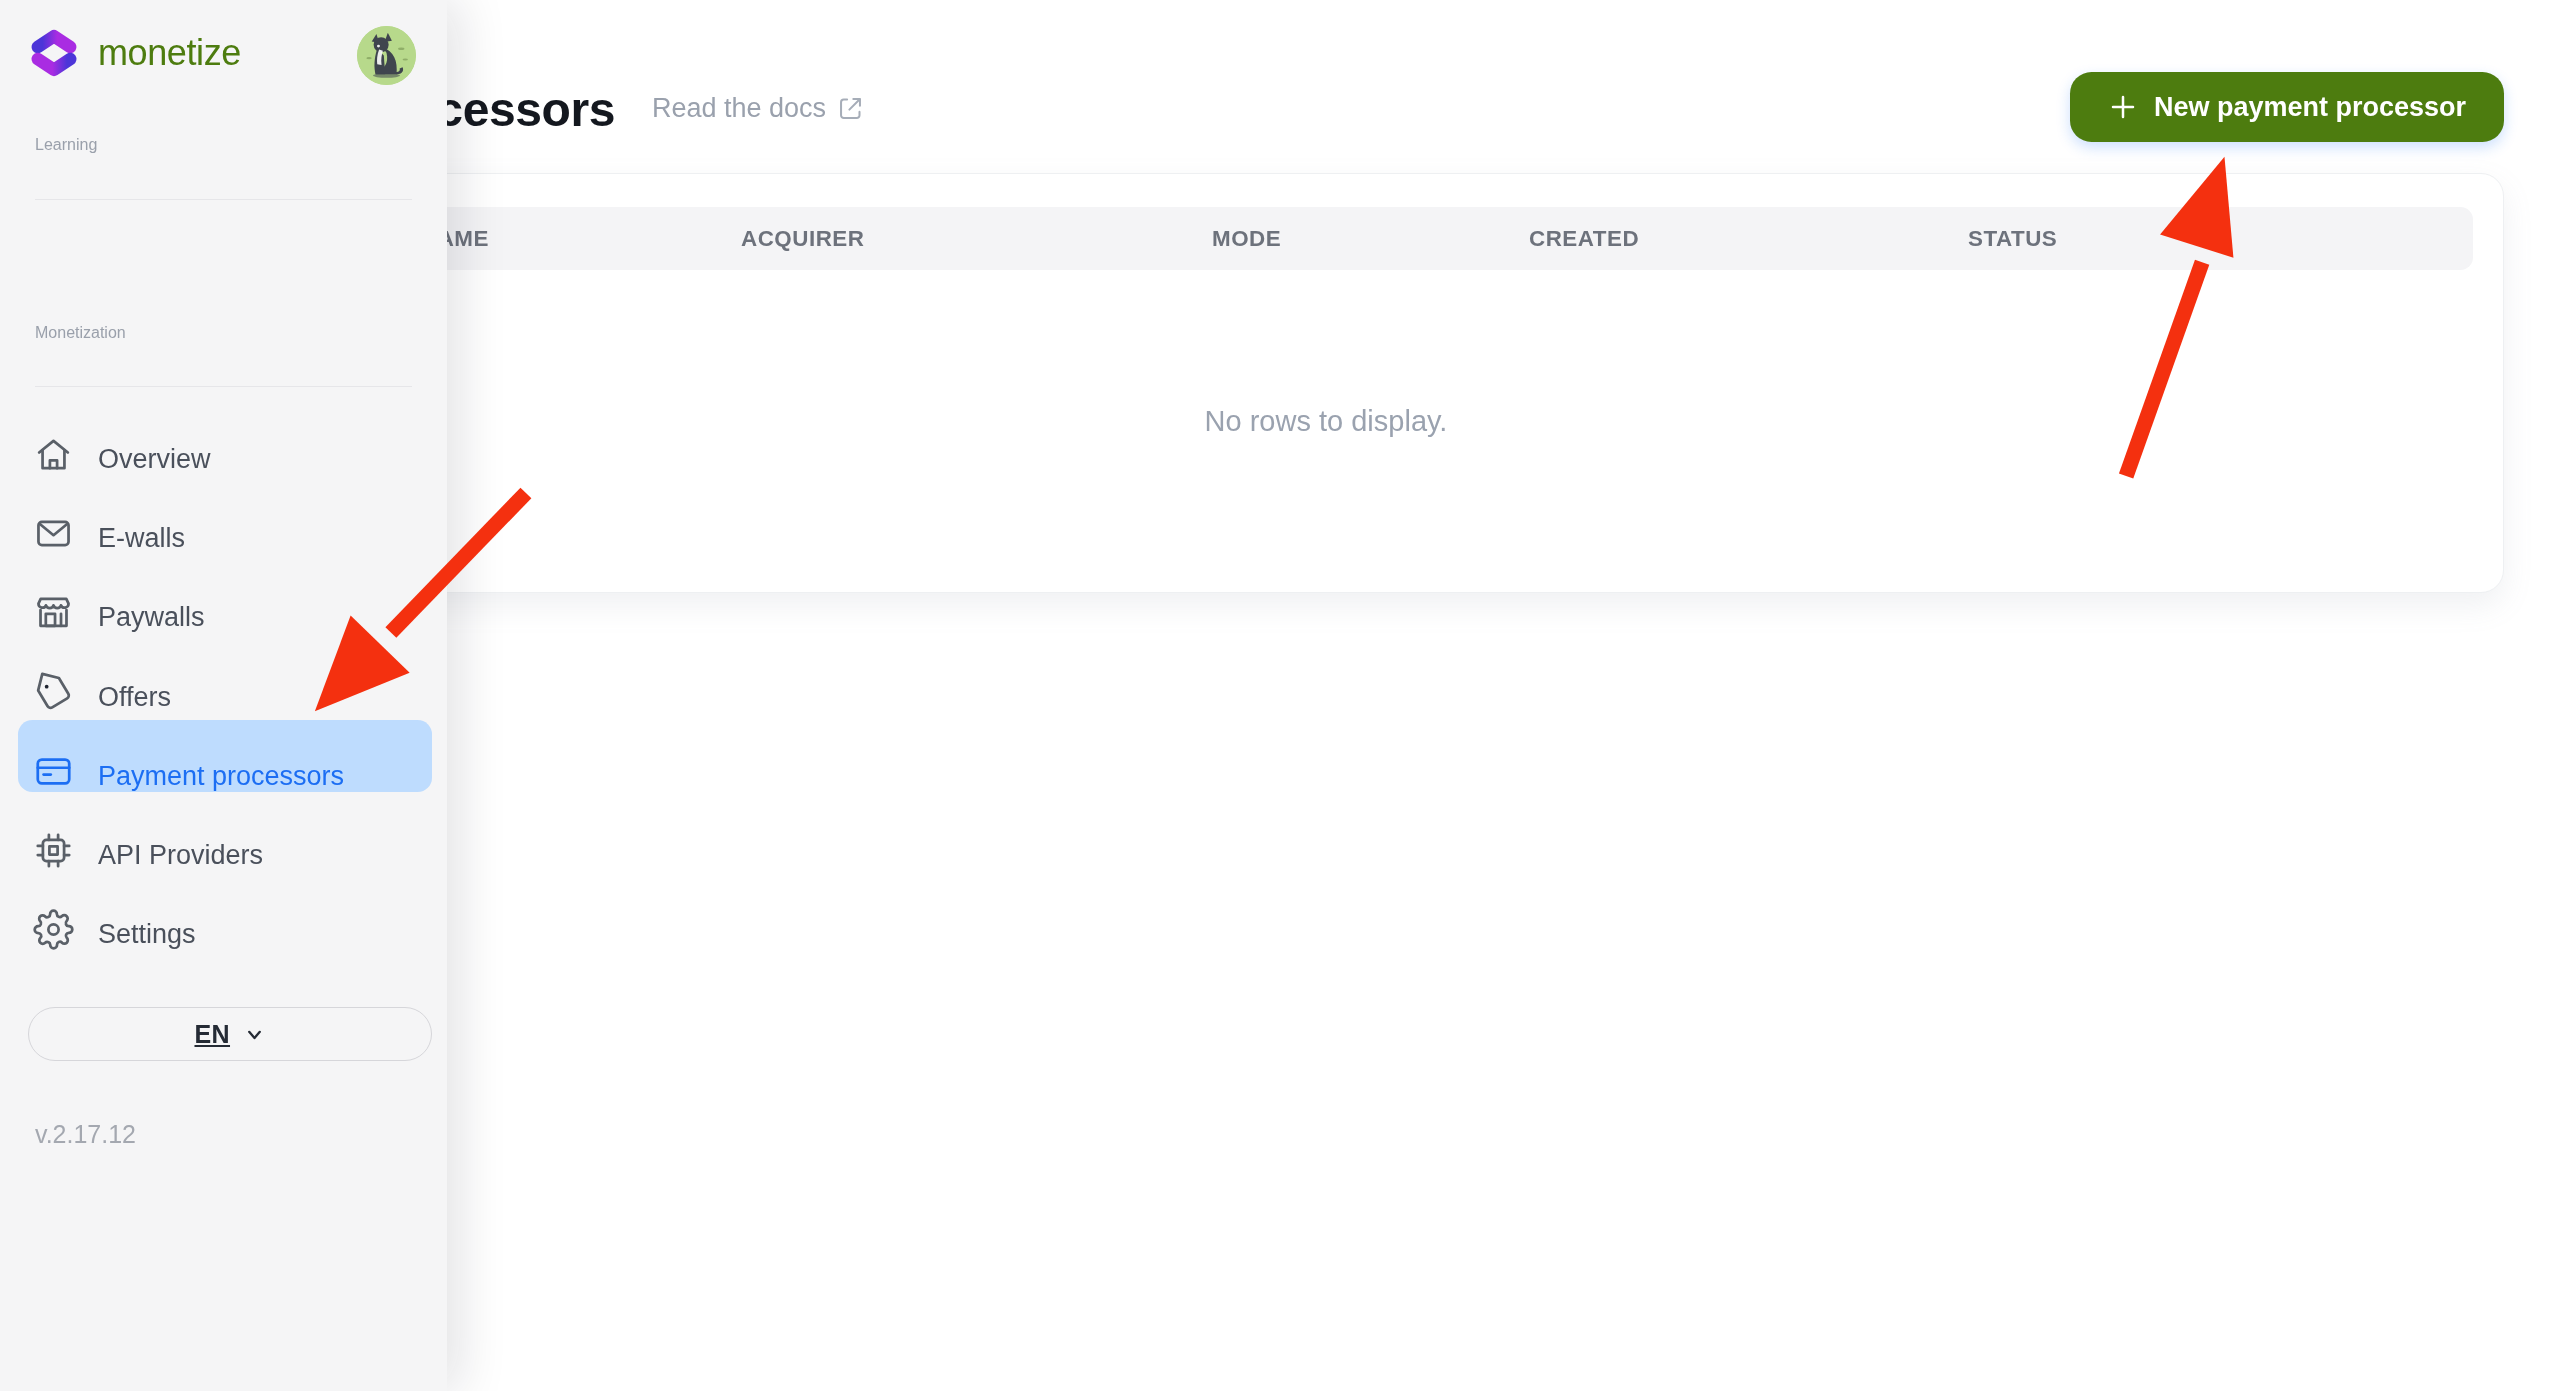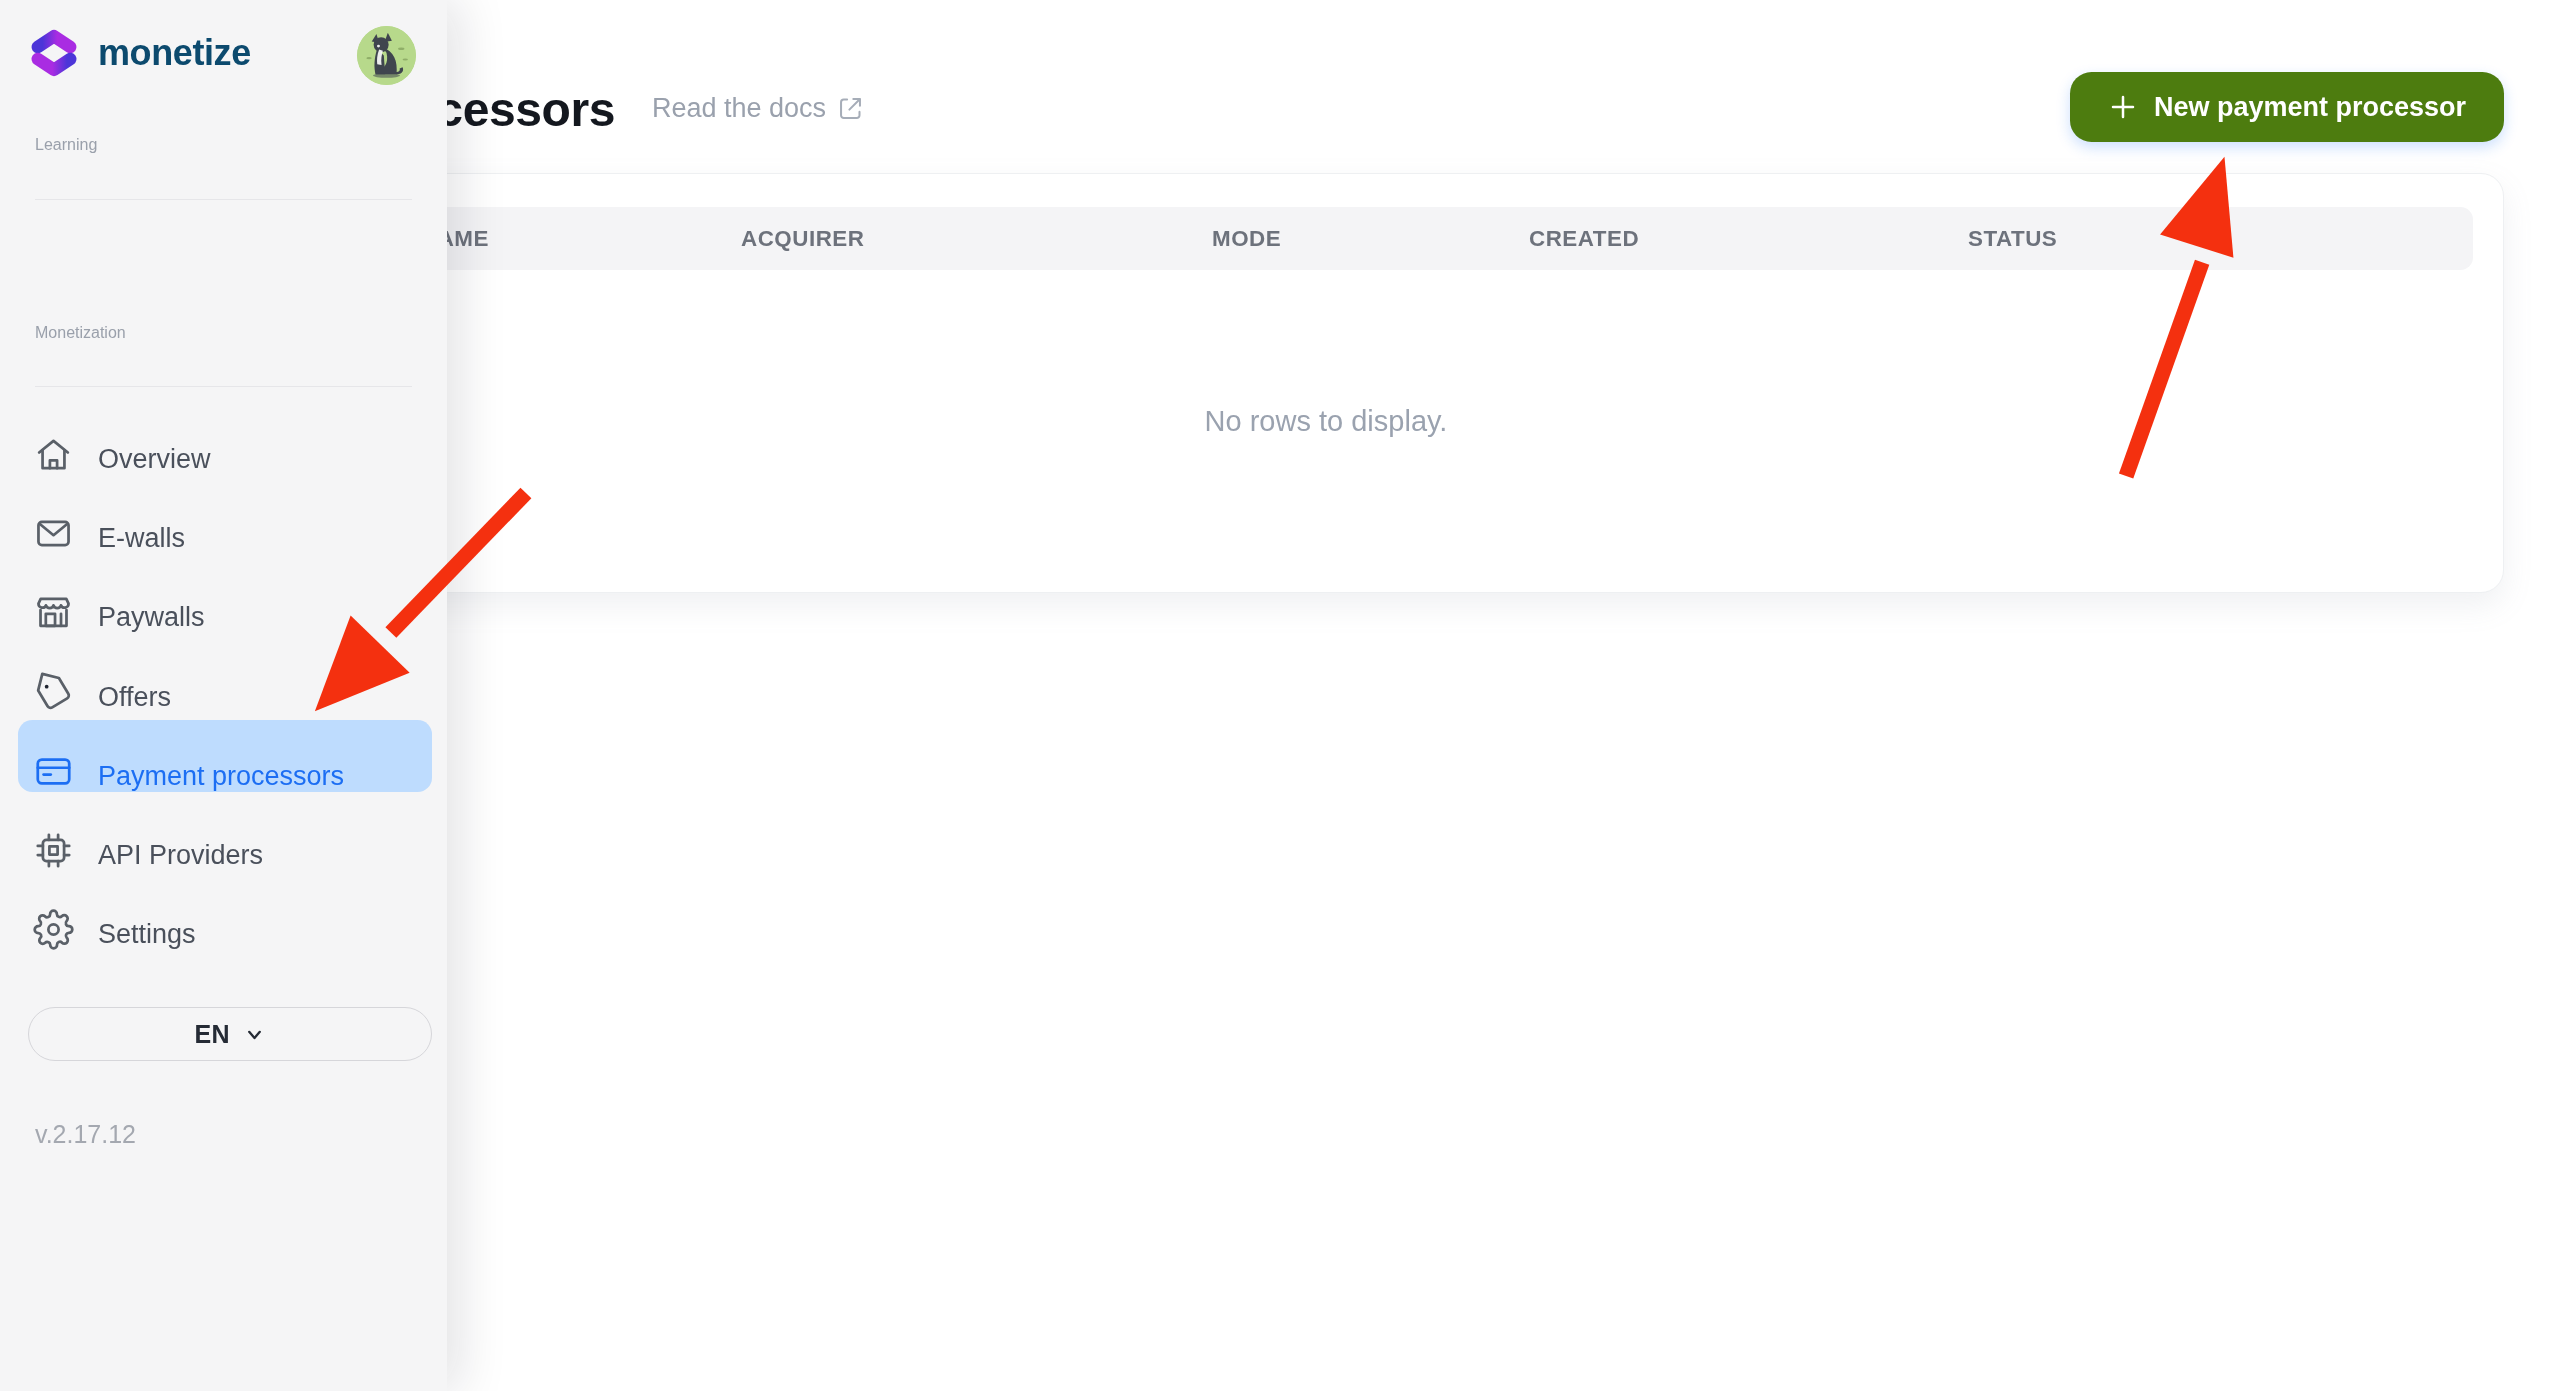--- a/index.html
+++ b/index.html
@@ -33,21 +33,21 @@
   .c3 { left:1140px; }
   .c4 { left:1579px; }
   .empty { position:absolute; left:967px; top:231px; transform:translateX(-50%);
            font-size:29px; color:#9aa2af; white-space:nowrap; }
 
   
   .sidebar { position:absolute; left:0; top:0; width:447px; height:1392px; z-index:10;
              background:#f5f5f6; box-shadow:12.5px 0 47px rgba(15,20,30,0.12); }
   .logo-row { position:absolute; left:28px; top:27px; display:flex; align-items:center; gap:18px; cursor:pointer; }
   .logo-row svg { width:52px; height:52px; }
-  .logo-text { font-size:36px; font-weight:700; color:#0c4a6e; letter-spacing:-0.4px; }
+  .logo-text { font-size:36px; font-weight:400; color:#4d7c0f; letter-spacing:-0.4px; }
   .avatar { position:absolute; left:357px; top:26px; width:59px; height:59px; border-radius:50%;
             overflow:hidden; cursor:pointer; background:#b7d98b; }
   .avatar svg { width:59px; height:59px; display:block; }
 
   .section-label { position:absolute; left:35px; font-size:16px; color:#9aa0ab; }
   .lbl-learning { top:136px; }
   .lbl-monetization { top:324px; }
   .divider { position:absolute; left:35px; right:35px; height:0; border-top:1.8px solid #e6e6e9; }
   .div1 { top:199px; }
   .div2 { top:386px; }
@@ -61,21 +61,21 @@
             stroke-width:1.6; stroke-linecap:round; stroke-linejoin:round; }
   .nav-label { font-size:27px; color:#4a505b; white-space:nowrap; }
   .nav-item.active { background:#bedcfe; }
   .nav-item.active .nav-label { color:#1c6ef3; font-weight:400; }
   .nav-item.active .nav-ic { stroke:#1c6ef3; }
 
   .lang-pill { position:absolute; left:28px; right:15px; top:1007px; height:54px;
                border:1.8px solid #d6d6da; border-radius:27px; background:transparent;
                display:flex; align-items:center; justify-content:center; gap:12.5px; cursor:pointer;
                font-family:"Liberation Sans", sans-serif; }
-  .lang-code { font-size:25px; font-weight:700; color:#252b35; letter-spacing:0.4px; }
+  .lang-code { font-size:25px; font-weight:700; color:#252b35; letter-spacing:0.4px;text-decoration:underline; }
   .lang-pill svg { width:23px; height:23px; stroke:#252b35; }
   .version { position:absolute; left:35px; top:1120px; font-size:25px; color:#a4a8b0; }
 
   
   .annotations { position:absolute; inset:0; z-index:30; pointer-events:none; }
 </style>
 </head>
 <body>
 
 <div class="main">

